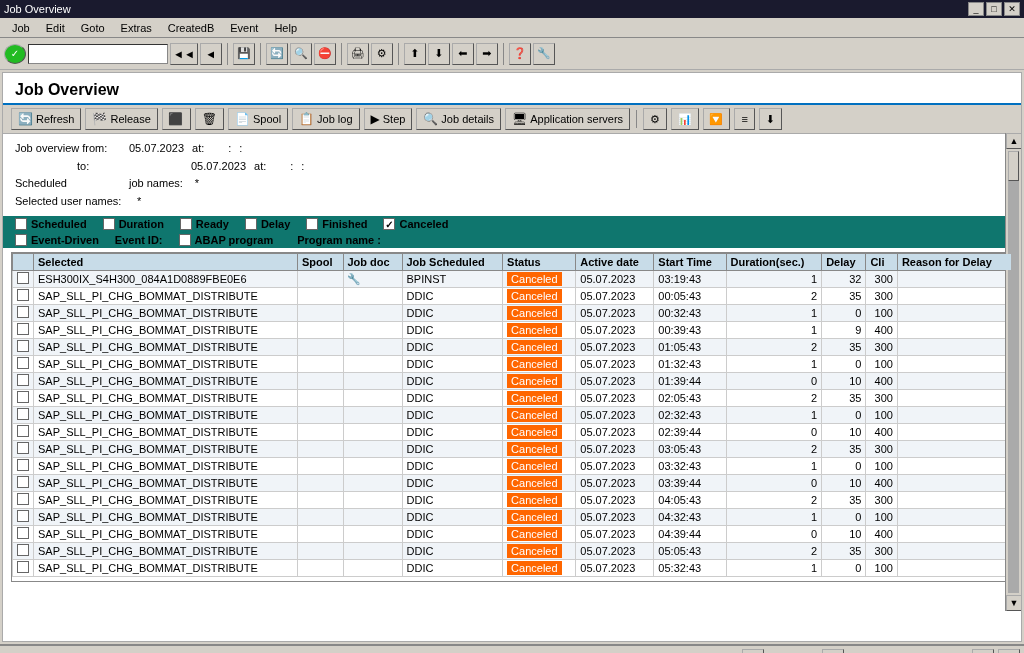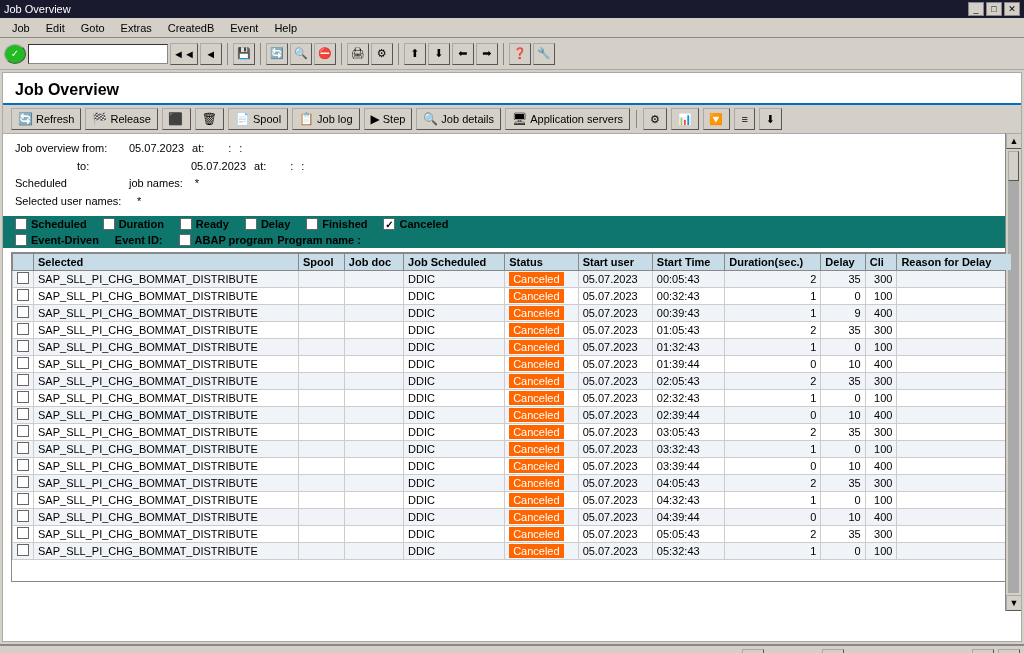--- a/index.html
+++ b/index.html
@@ -353,47 +353,63 @@
     <div class="filter-item">
       <div class="cb"></div>
       <span>Event-Driven</span>
     </div>
     <div class="filter-item">
       <span>Event ID:</span>
     </div>
     <div class="filter-item">
       <div class="cb"></div>
       <span>ABAP program</span>
-      <span style="margin-left:0;">Program name :</span>
+      <span style="margin-left:20px;">Program name :</span>
     </div>
   </div>
 
   <div class="table-container">
     <table>
       <thead>
         <tr>
           <th style="width:20px;"></th>
           <th>Selected</th>
           <th>Spool</th>
           <th>Job doc</th>
           <th>Job Scheduled</th>
           <th>Status</th>
-          <th>Start user</th>
+          <th>Active date</th>
           <th>Start Time</th>
           <th>Duration(sec.)</th>
           <th>Delay</th>
           <th>Cli</th>
           <th>Reason for Delay</th>
         </tr>
       </thead>
       <tbody id="table-body">
           <tr>
     <td style="text-align:center;">
       <div style="width:12px;height:12px;border:1px solid #666;background:#fff;display:inline-block;"></div>
     </td>
+    <td>ESH300IX_S4H300_084A1D0889FBE0E6</td>
+    <td></td>
+    <td>🔧</td>
+    <td>BPINST</td>
+    <td><span class="status-canceled">Canceled</span></td>
+    <td>05.07.2023</td>
+    <td>03:19:43</td>
+    <td style="text-align:right;">1</td>
+    <td style="text-align:right;">32</td>
+    <td style="text-align:right;">300</td>
+    <td></td>
+  </tr>
+          <tr>
+    <td style="text-align:center;">
+      <div style="width:12px;height:12px;border:1px solid #666;background:#fff;display:inline-block;"></div>
+    </td>
     <td>SAP_SLL_PI_CHG_BOMMAT_DISTRIBUTE</td>
     <td></td>
     <td></td>
     <td>DDIC</td>
     <td><span class="status-canceled">Canceled</span></td>
     <td>05.07.2023</td>
     <td>00:05:43</td>
     <td style="text-align:right;">2</td>
     <td style="text-align:right;">35</td>
     <td style="text-align:right;">300</td>

